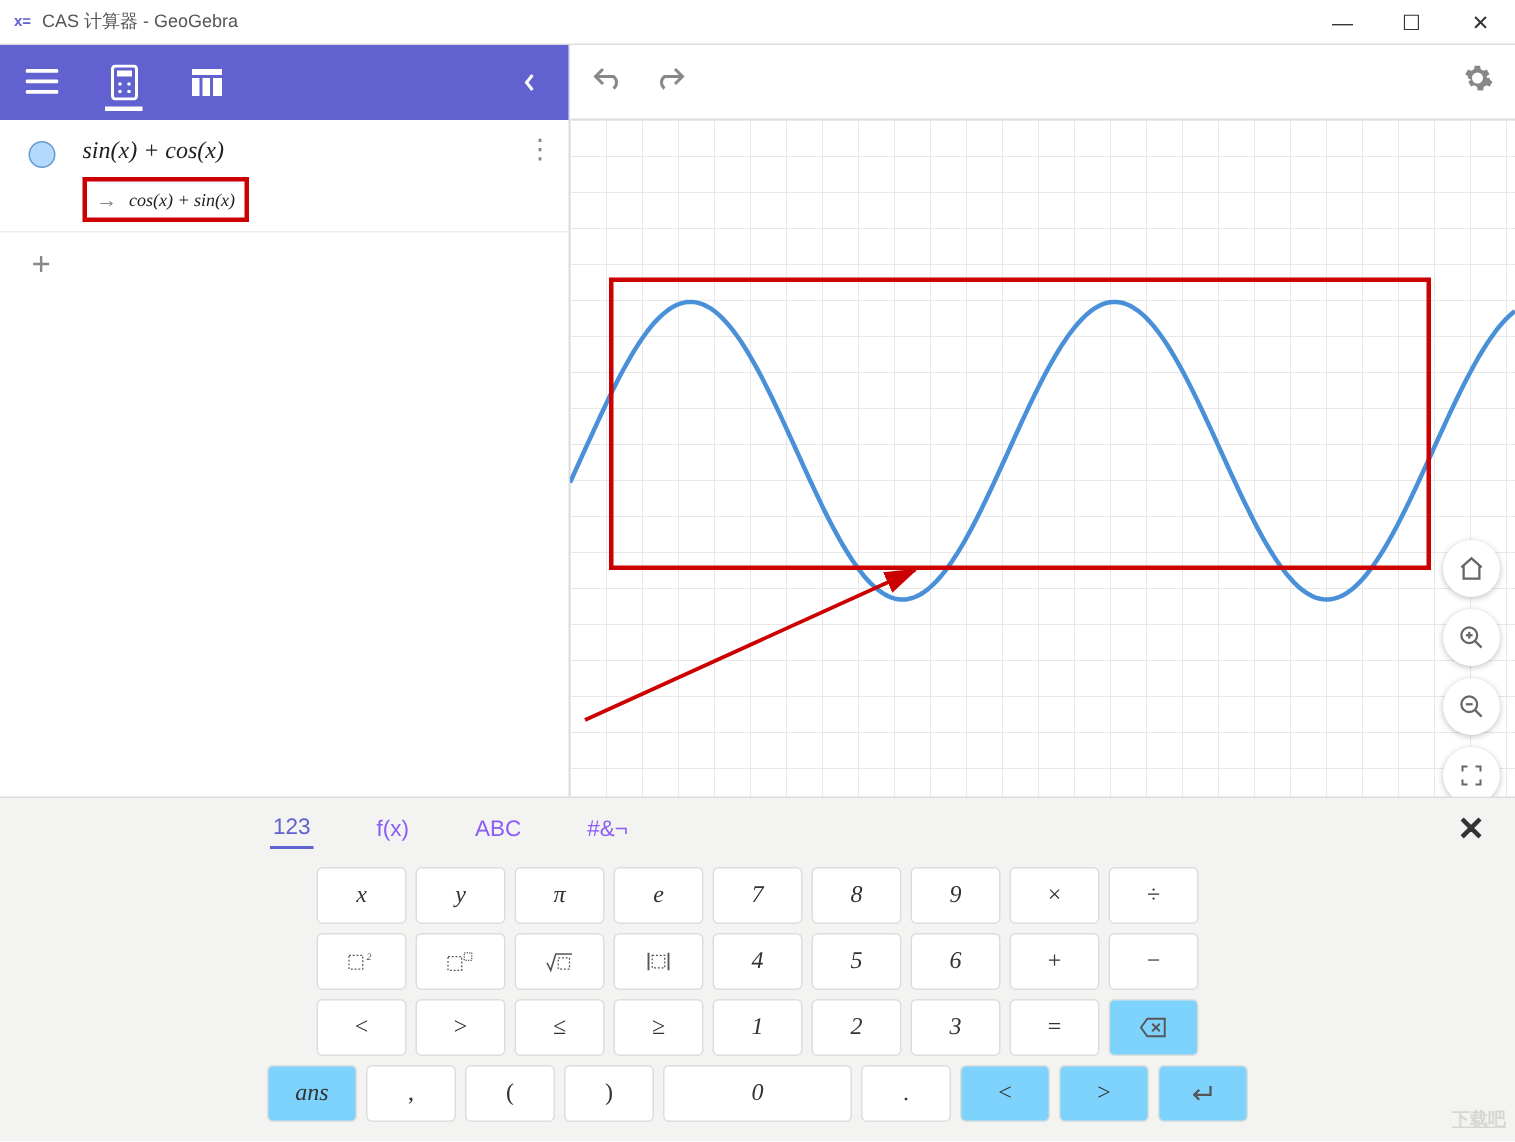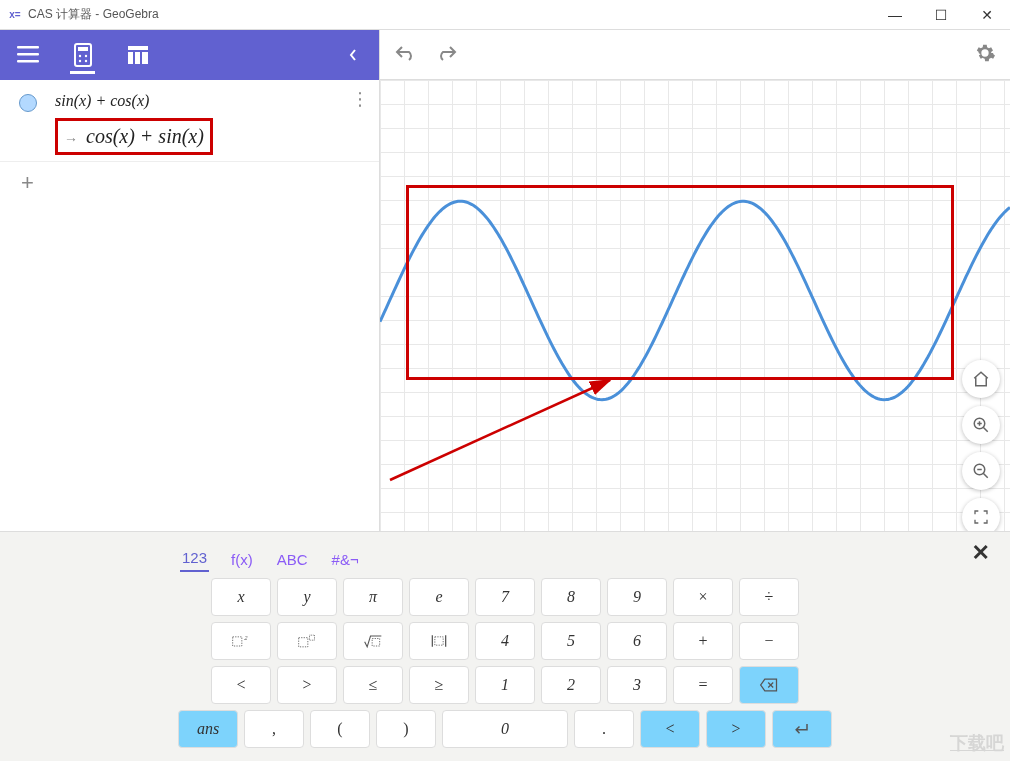--- a/index.html
+++ b/index.html
@@ -28,21 +28,21 @@
 
 .cas-panel { width: 380px; background: #fff; border-right: 1px solid #ddd; display: flex; flex-direction: column; }
 .cas-content { flex: 1; overflow: auto; }
 .cas-row { display: flex; padding: 8px 0 0 0; position: relative; }
 .cas-marker { width: 55px; display: flex; align-items: flex-start; justify-content: center; padding-top: 6px; }
 .circle-marker { width: 18px; height: 18px; border-radius: 50%; background: #b3d9ff; border: 1px solid #6699cc; }
 .cas-body { flex: 1; padding-right: 30px; }
 .cas-input-line { font-size: 16px; font-family: 'Times New Roman', serif; color: #222; padding: 4px 0 8px 0; font-style: italic;}
 .cas-output-wrap { border: 3px solid #c00; padding: 4px 6px; display: inline-flex; align-items: center; gap: 8px; margin-bottom:6px;}
 .arrow-out { color: #888; font-size: 14px; }
-.cas-output-line { font-size: 20px; font-family: 'Times New Roman', serif; color: #222; font-style: italic;}
+.cas-output-line { font-size: 12px; font-family: 'Times New Roman', serif; color: #222; font-style: italic;}
 .cas-more { position: absolute; top: 8px; right: 10px; color: #888; font-size: 18px; cursor: pointer; }
 .cas-new-row { display: flex; align-items: center; padding: 8px 0; border-top:1px solid #eee;}
 .plus-btn { width: 55px; display: flex; align-items: center; justify-content: center; color: #888; font-size: 22px; cursor: pointer; }
 .input-placeholder { color: #aaa; font-size: 15px; flex: 1; }
 
 
 .graph-area { flex: 1; position: relative; background: #fff; overflow: hidden; }
 .graph-topbar { position: absolute; top: 0; left: 0; right: 0; height: 50px; background: #fff; border-bottom: 1px solid #ddd; display: flex; align-items: center; justify-content: space-between; padding: 0 14px; z-index: 5; }
 .undo-redo { display: flex; gap: 20px; color: #888; }
 .gear-btn { color: #888; cursor: pointer; }
@@ -55,32 +55,32 @@
   background-size: 24px 24px, 24px 24px, 120px 120px, 120px 120px;
 }
 .curve-svg { position: absolute; top: 50px; left: 0; width: 100%; height: calc(100% - 50px); z-index: 2; }
 .red-rect { position: absolute; border: 3px solid #c00; z-index: 3; }
 .red-arrow-svg { position: absolute; z-index: 3; }
 .right-buttons { position: absolute; right: 10px; top: 330px; display: flex; flex-direction: column; gap: 8px; z-index: 4; }
 .circle-btn { width: 38px; height: 38px; border-radius: 50%; background: #fff; box-shadow: 0 1px 4px rgba(0,0,0,0.25); display: flex; align-items: center; justify-content: center; color: #666; cursor: pointer; }
 
 
 .keyboard { position: absolute; bottom: 0; left: 0; right: 0; height: 230px; background: #f3f3f1; border-top: 1px solid #ddd; }
-.kb-tabs { height: 40px; display: flex; align-items: flex-end; padding-left: 180px; gap: 20px; position: relative; }
+.kb-tabs { height: 40px; display: flex; align-items: center; padding-left: 180px; gap: 40px; position: relative; }
 .kb-tab { font-size: 15px; color: #8b5cf6; cursor: pointer; padding: 4px 2px; }
 .kb-tab.active { color: #6161d0; border-bottom: 2px solid #6161d0; }
 .kb-close { position: absolute; right: 20px; top: 8px; font-size: 22px; font-weight: bold; cursor: pointer; color: #333;}
 .kb-grid { display: flex; flex-direction: column; gap: 6px; padding: 6px 0; align-items: center; }
 .kb-row { display: flex; gap: 6px; }
 .key { width: 60px; height: 38px; background: #fff; border: 1px solid #ddd; border-radius: 4px; display: flex; align-items: center; justify-content: center; font-size: 16px; font-family: 'Times New Roman', serif; cursor: pointer; font-style: italic; color:#333;}
 .key.op { font-style: normal; }
 .key.gray { background: #7dd3fc; }
 .key.wide { width: 126px; }
 .key svg { width:20px; height:16px; }
-.watermark { position:absolute; right:6px; bottom:6px; font-size:18px; color:#bbb; font-weight:bold; pointer-events:none; opacity:0.5;text-decoration:underline;}
+.watermark { position:absolute; right:6px; bottom:6px; font-size:12px; color:#bbb; font-weight:bold; pointer-events:none; opacity:0.5;text-decoration:underline;}
 </style>
 </head>
 <body>
 
 <div class="titlebar">
   <div class="titlebar-left">
     <span class="app-icon">x=</span>
     <span>CAS 计算器 - GeoGebra</span>
   </div>
   <div class="titlebar-controls">

